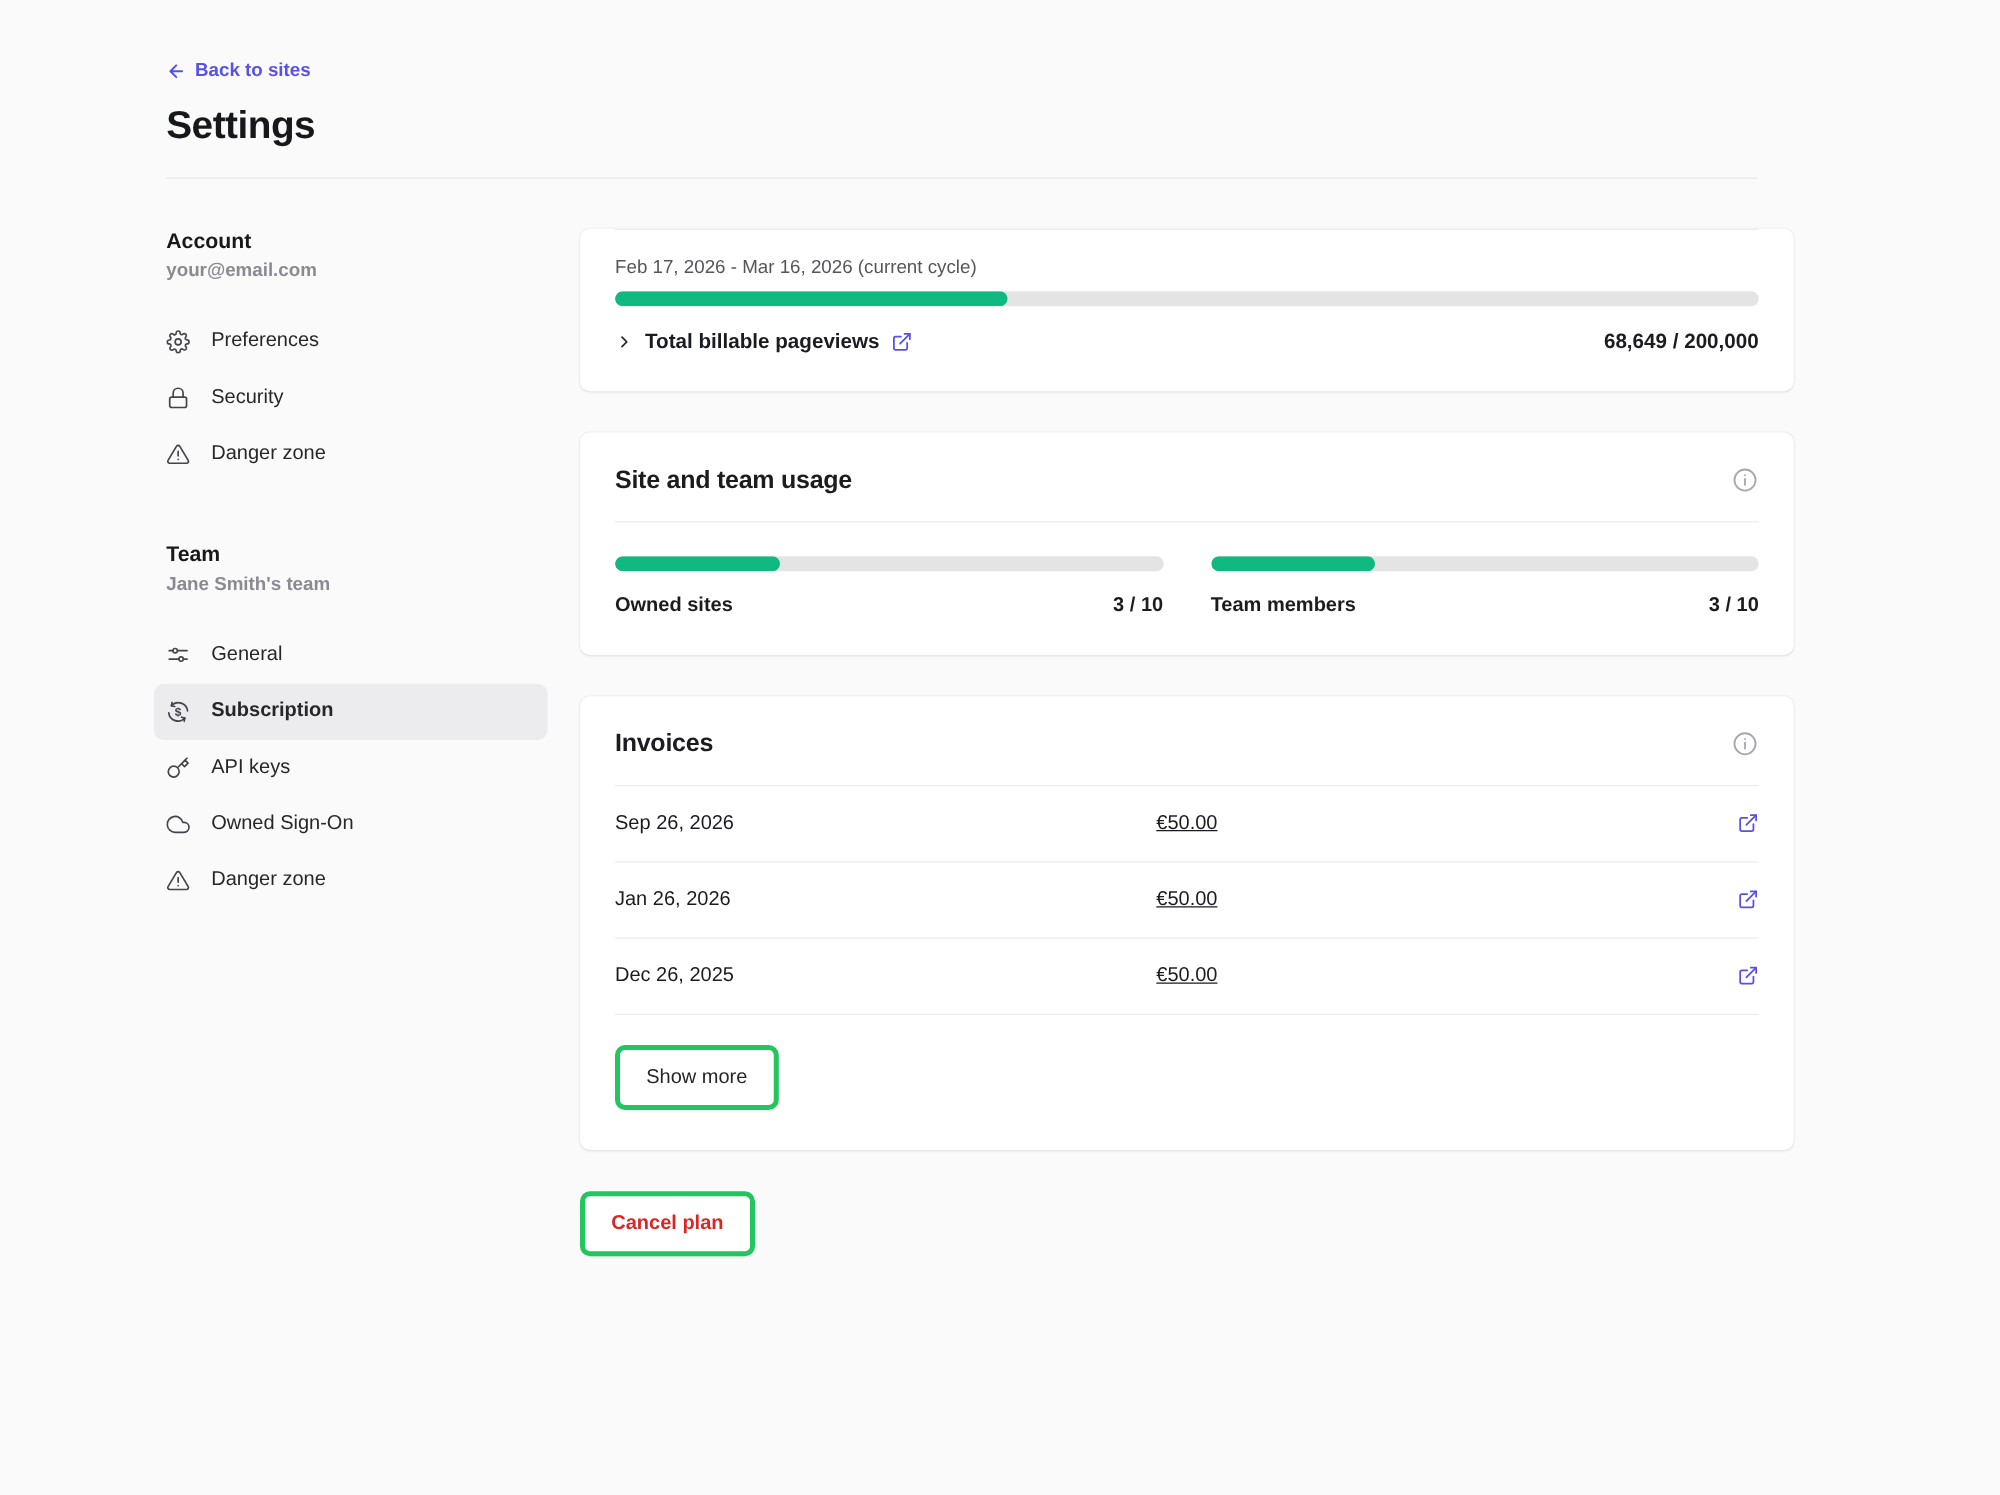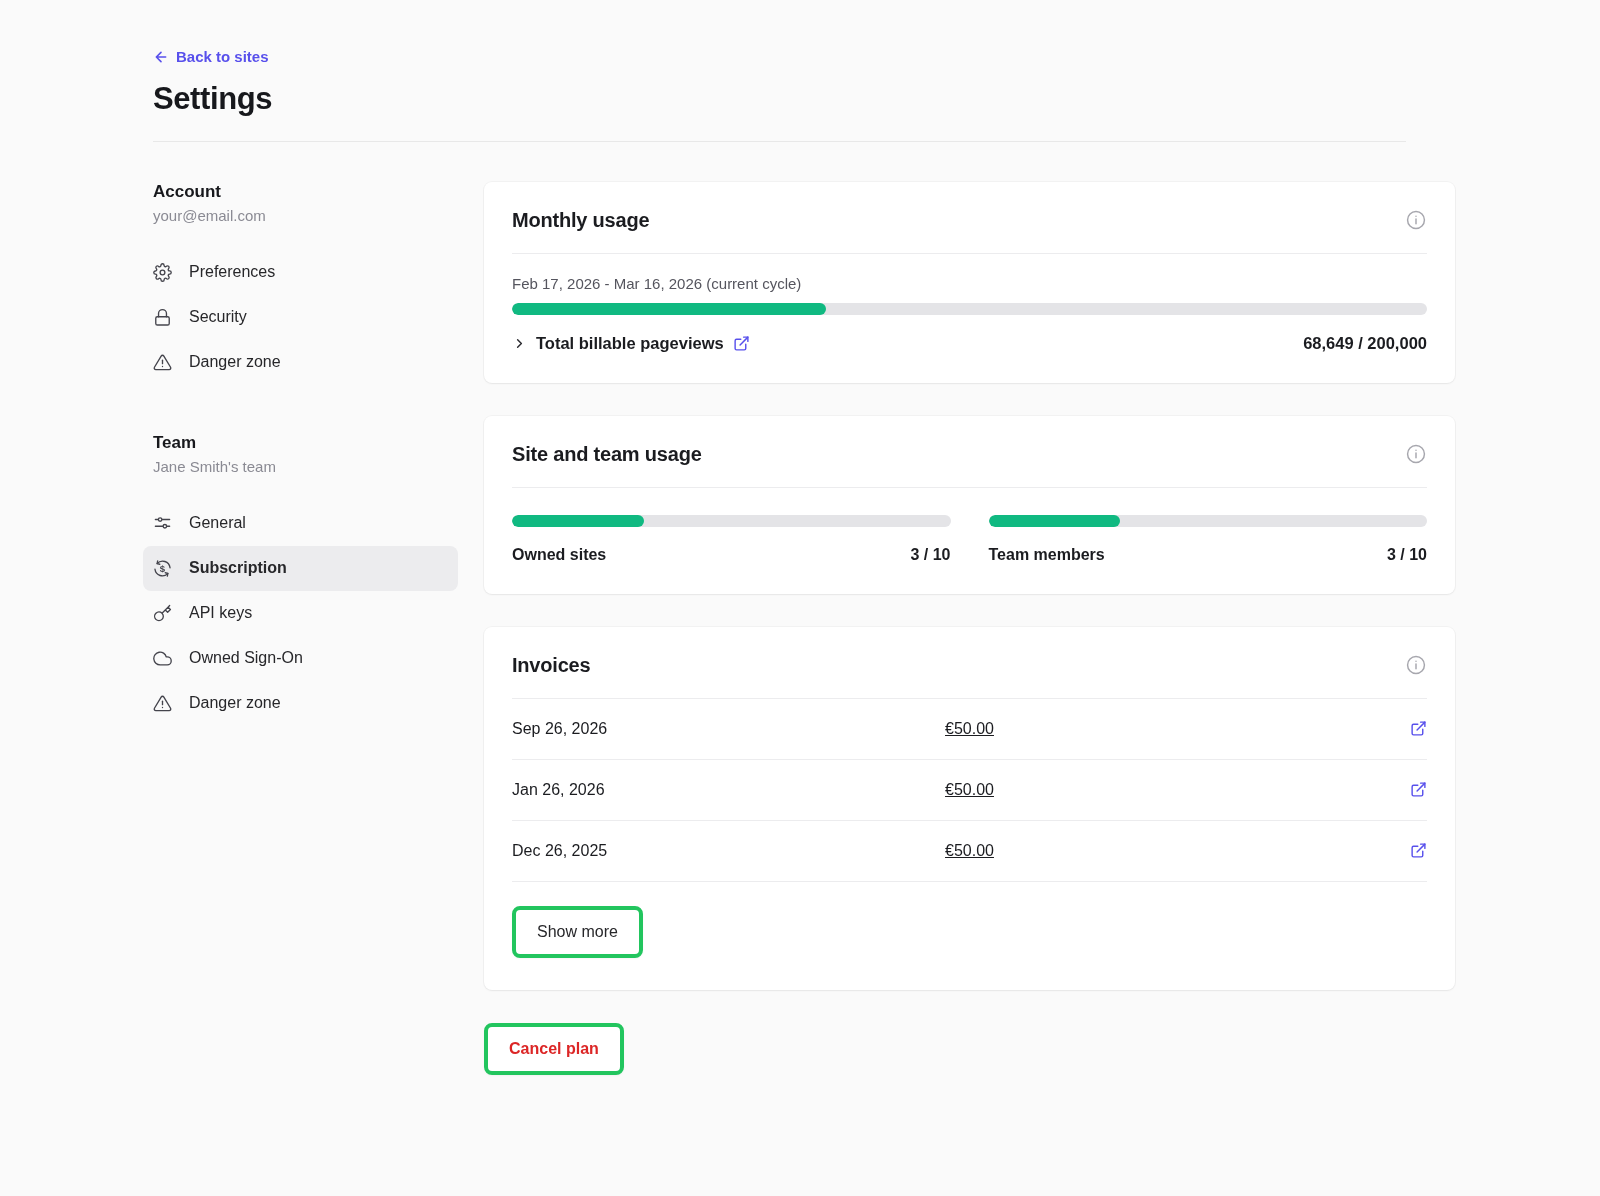--- a/index.html
+++ b/index.html
@@ -1,32 +1,32 @@
 <!DOCTYPE html>
 <html><head>
 <meta charset="utf-8">
 <style>
   * { margin:0; padding:0; box-sizing:border-box; }
   body { font-family:"Liberation Sans","DejaVu Sans",sans-serif; background:#fafafa; }
-  .page { width:1571px; height:1196px; background:#fafafa; overflow:hidden; position:relative;padding-left:20px; }
+  .page { width:1571px; height:1196px; background:#fafafa; overflow:hidden; position:relative; }
   .container { padding:48px 165px 0 133px; }
 
   
   .back-link { display:inline-flex; align-items:center; gap:7px; color:#5850ec; font-size:15px; font-weight:700; text-decoration:none; cursor:pointer; }
   .page-title { margin-top:12px; font-size:31px; font-weight:700; color:#17181c; letter-spacing:-0.4px; }
   .header-divider { margin-top:24px; border:none; border-top:1px solid #e8e8e8; }
 
   
   .body-row { display:flex; margin-top:40px; }
   .sidebar { width:331px; flex:0 0 331px; }
   .main { width:971px; flex:0 0 971px; }
 
   
   .side-section-title { font-size:17px; font-weight:700; color:#17181c; }
-  .side-section-sub { margin-top:5px; font-size:15px; color:#8a8a93; }
+  .side-section-sub { margin-top:5px; font-size:15px; color:#8a8a93;font-weight:bold; }
   .side-nav { margin-top:26px; width:305px; }
   .side-item { display:flex; align-items:center; gap:17px; height:45px; padding:0 10px; margin-left:-10px; border-radius:8px; font-size:16px; color:#27272a; cursor:pointer; }
   .side-item.active { background:#ececee; font-weight:700; }
   .side-item .icn { display:inline-flex; width:19px; height:19px; color:#44444c; flex:0 0 19px; }
   .icn svg { width:100%; height:100%; }
   .side-gap { height:48px; }
 
   
   .card { background:#ffffff; border-radius:8px; box-shadow:0 1px 2px rgba(0,0,0,0.05), 0 0 0 1px rgba(0,0,0,0.03); margin-bottom:33px; }
   .card-head { display:flex; align-items:center; justify-content:space-between; padding:27px 28px 21px; }
@@ -214,28 +214,20 @@
               <span>Danger zone</span>
             </div>
           </div>
         </div>
       </div>
 
       <div class="main">
 
         
         <div class="card">
-          <div class="card-head">
-            <div class="card-title">Monthly usage</div>
-            <span class="info-icn">
-                <svg viewBox="0 0 24 24">
-                  <use href="#i-info"></use>
-                </svg>
-              </span>
-          </div>
           <hr class="card-divider">
           <div class="card-body">
             <div class="cycle-label">Feb 17, 2026 - Mar 16, 2026 (current cycle)</div>
             <div class="track">
               <div class="fill" style="width: 34.3%;"></div>
             </div>
             <div class="metric-row">
               <div class="metric-left">
                 <span class="chev-icn">
                     <svg viewBox="0 0 24 24">

